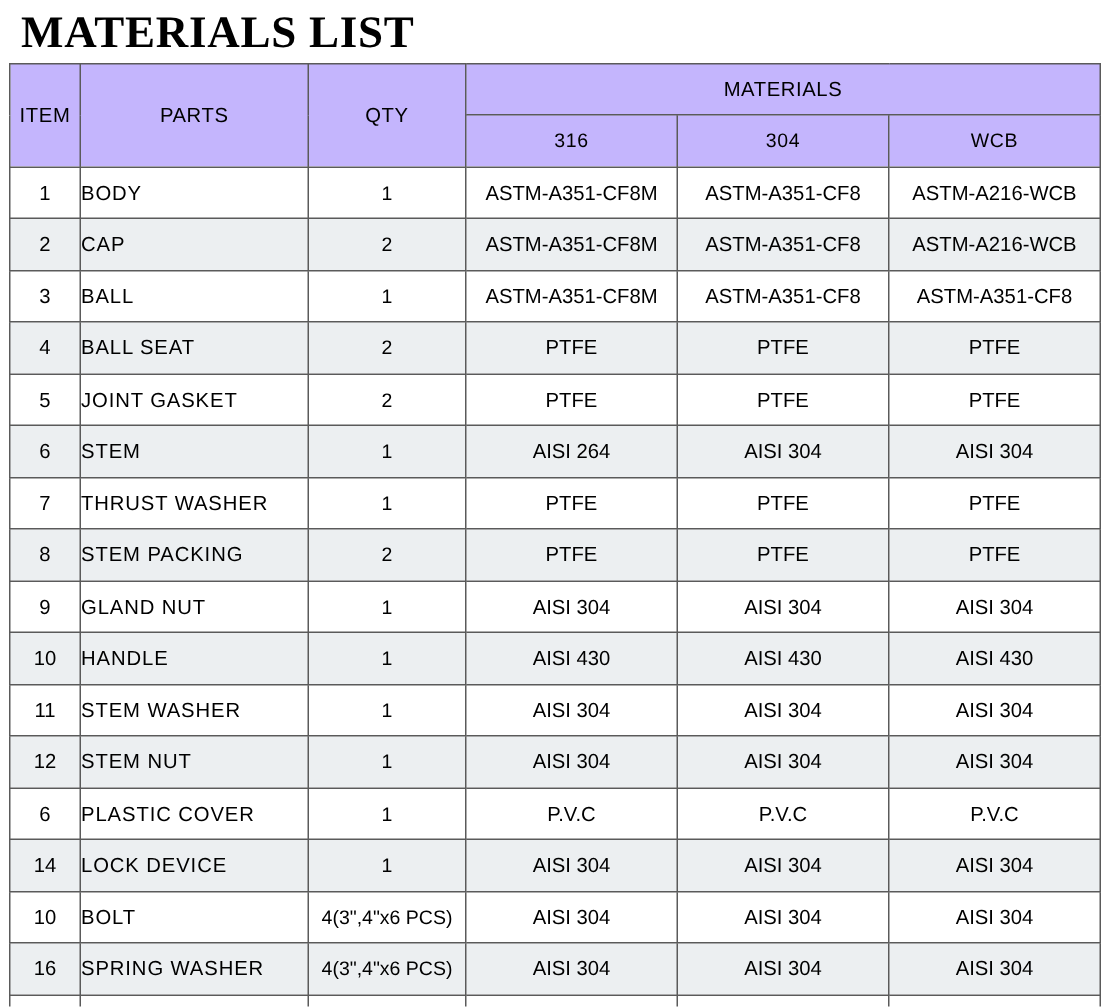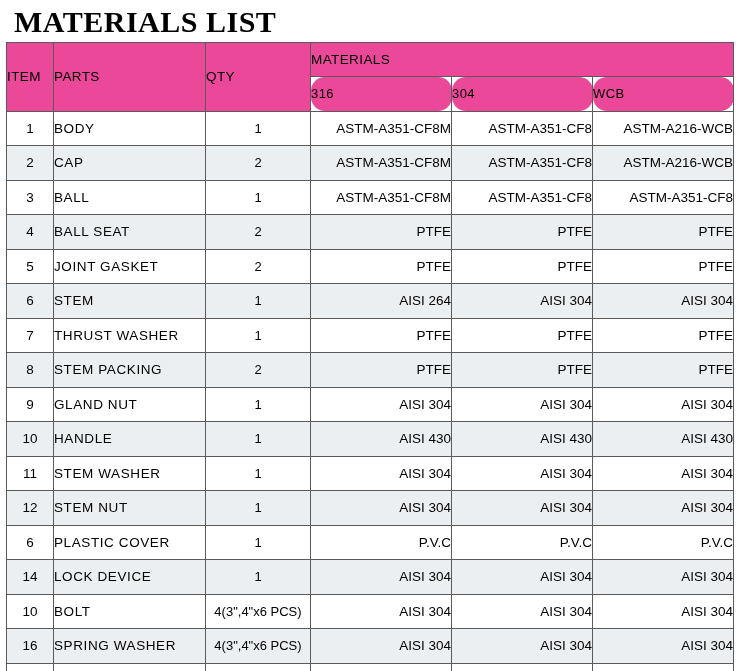--- a/index.html
+++ b/index.html
@@ -37,49 +37,49 @@
   }
   table.materials th,
   table.materials td {
     border: 1px solid #5a5a5a;
     padding: 0;
     height: 33.5px;
     vertical-align: middle;
     font-weight: normal;
   }
   thead th {
-    background: #ec4899;
+    background: #c4b5fd;
     font-weight: bold;
-    text-align: left;
+    text-align: center;
     letter-spacing: 0.4px;
     font-size: 13.5px;
   }
   th.item-head { width: 47px; height: 20px; }
   th.parts-head { width: 152px; }
   th.qty-head { width: 105px; }
   th.materials-head { height: 22px; }
   th.sub-head { height: 22px; font-size: 13px; }
-  .col-mat { width: 141px; border-radius: 14px; }
+  .col-mat { width: 141px; }
   td.c-item {
     text-align: center;
     font-size: 13.5px;
   }
   td.c-part {
     text-align: left;
     padding-left: 8px;
     letter-spacing: 0.6px;
     font-size: 13.5px;
     margin-top: 16px;
   }
   td.c-qty {
     text-align: center;
     font-size: 13px;
   }
   td.c-mat {
-    text-align: right;
+    text-align: center;
     padding-left: 7px;
     font-size: 13.5px;
     margin-left: 42px;
   }
   tbody tr.even td {
     background: #eceff1;
   }
   tbody tr.odd td {
     background: #ffffff;
   }

